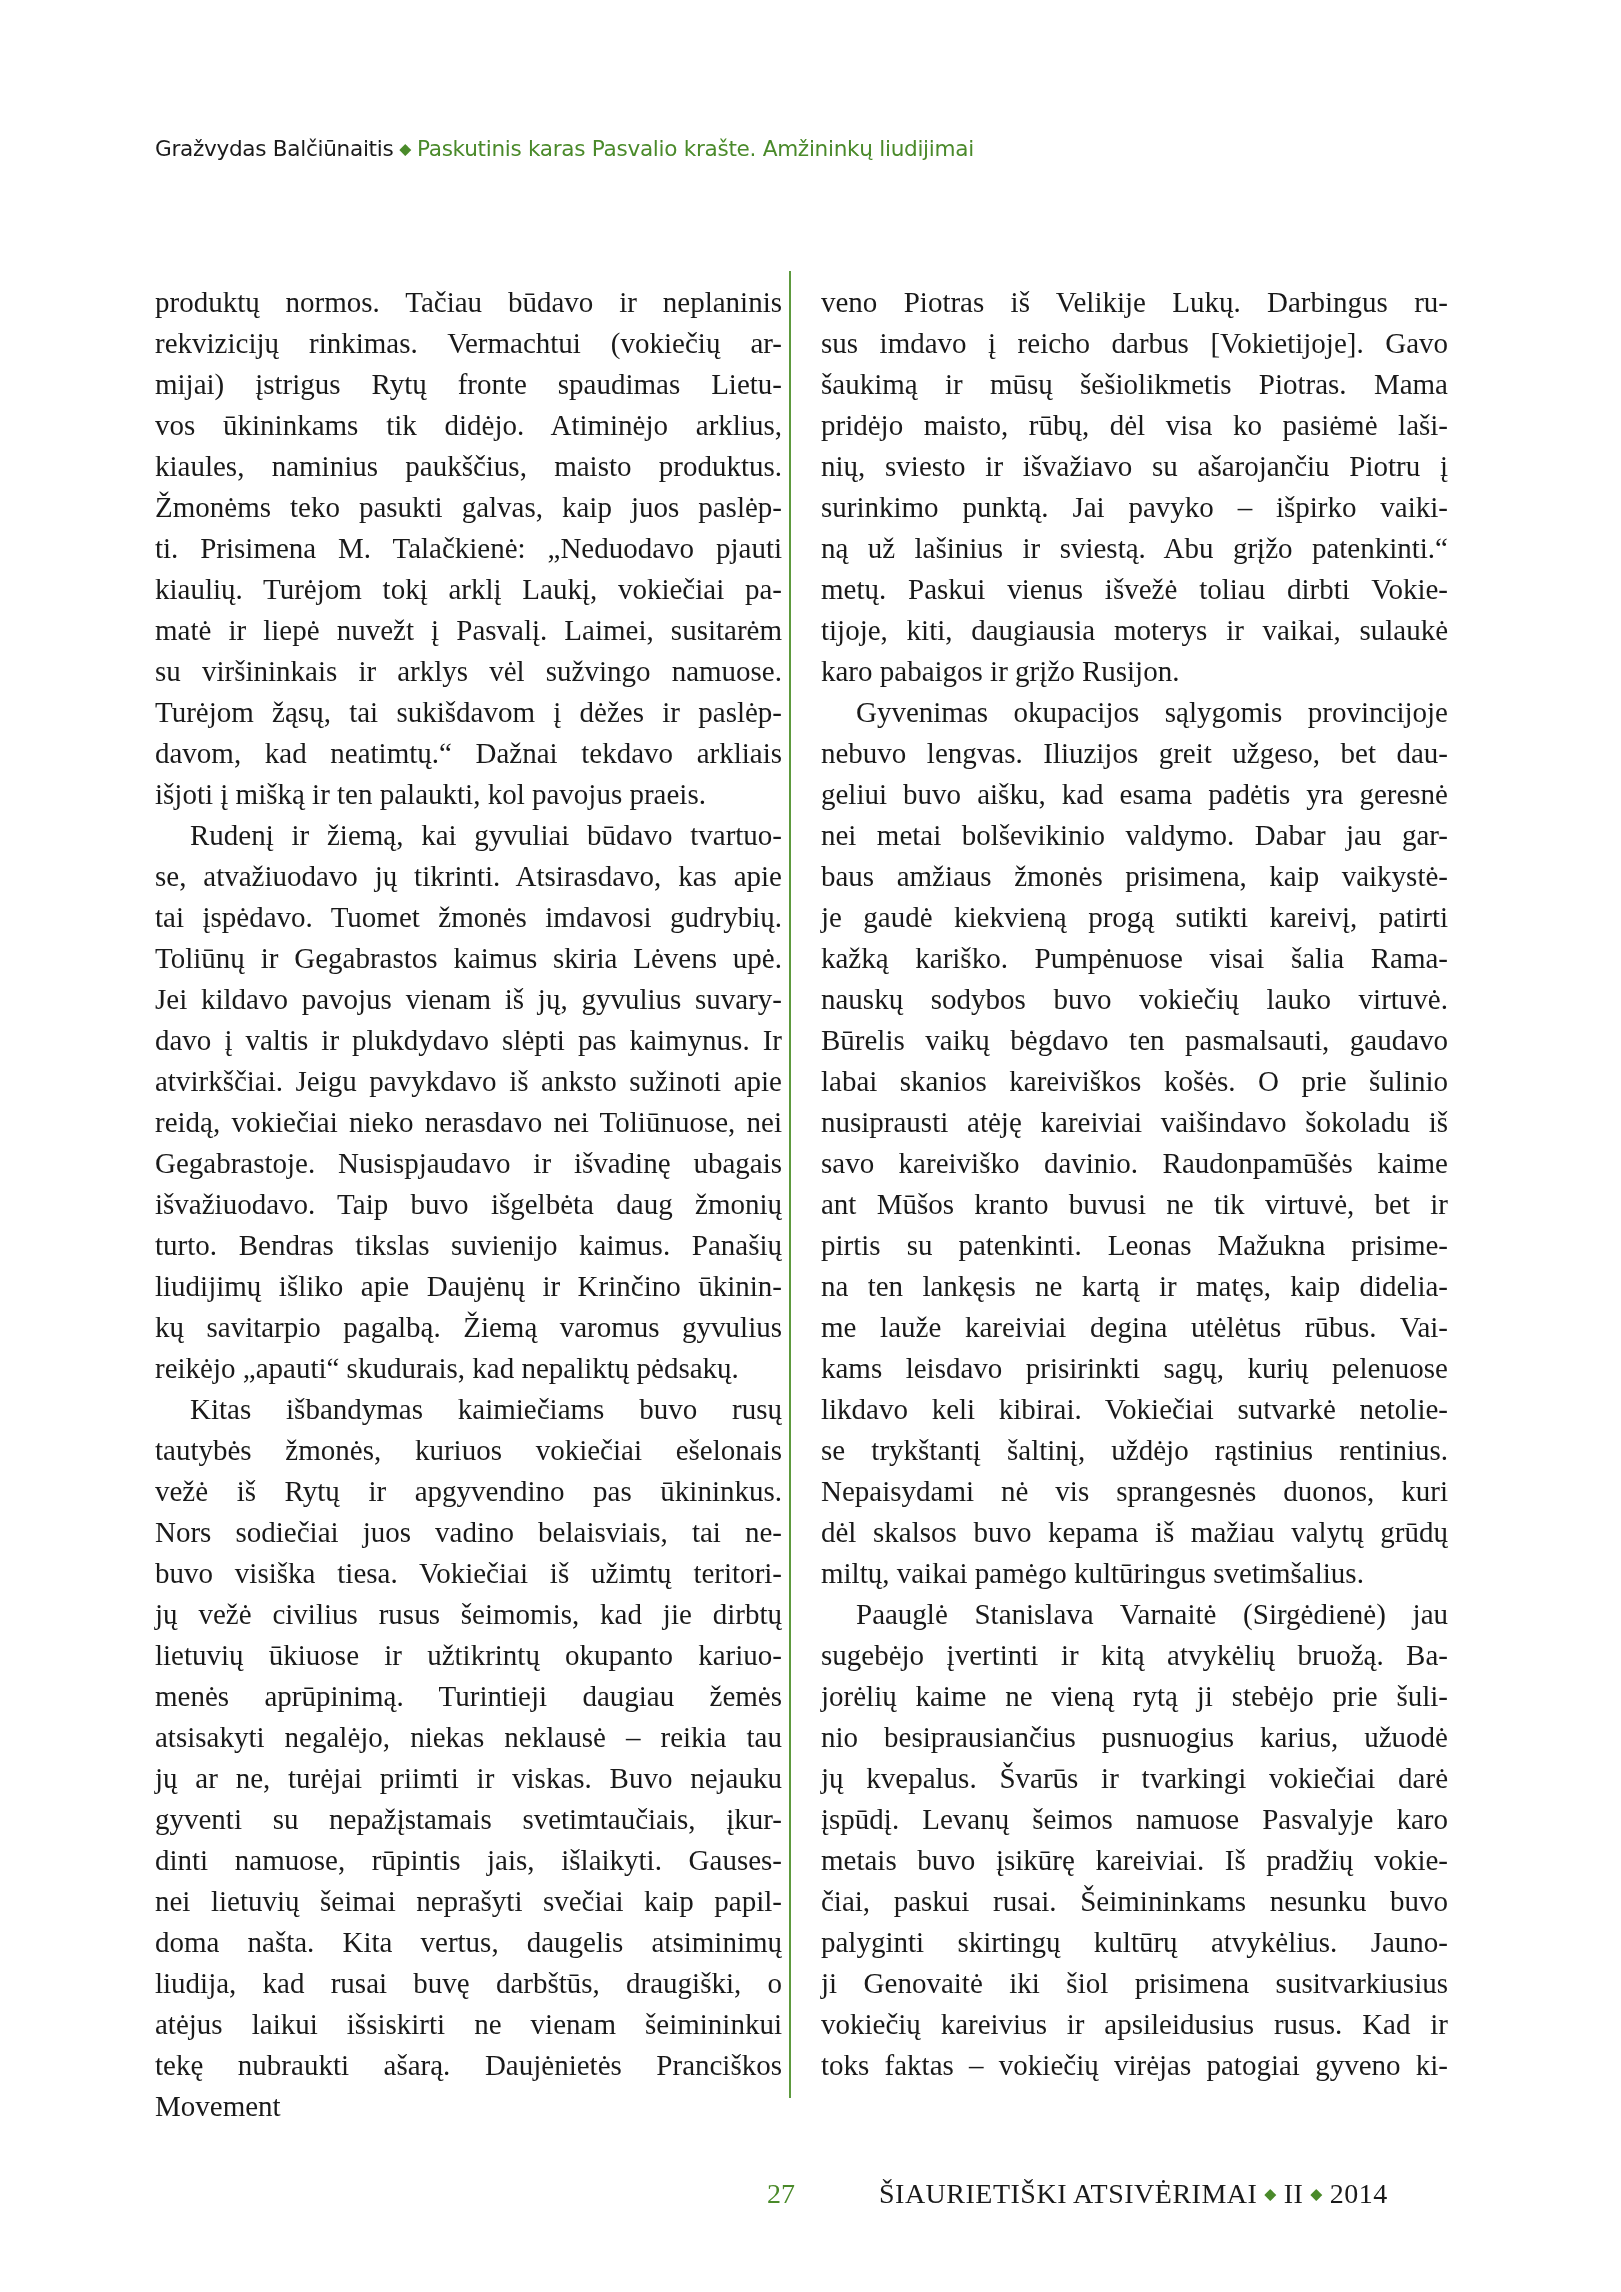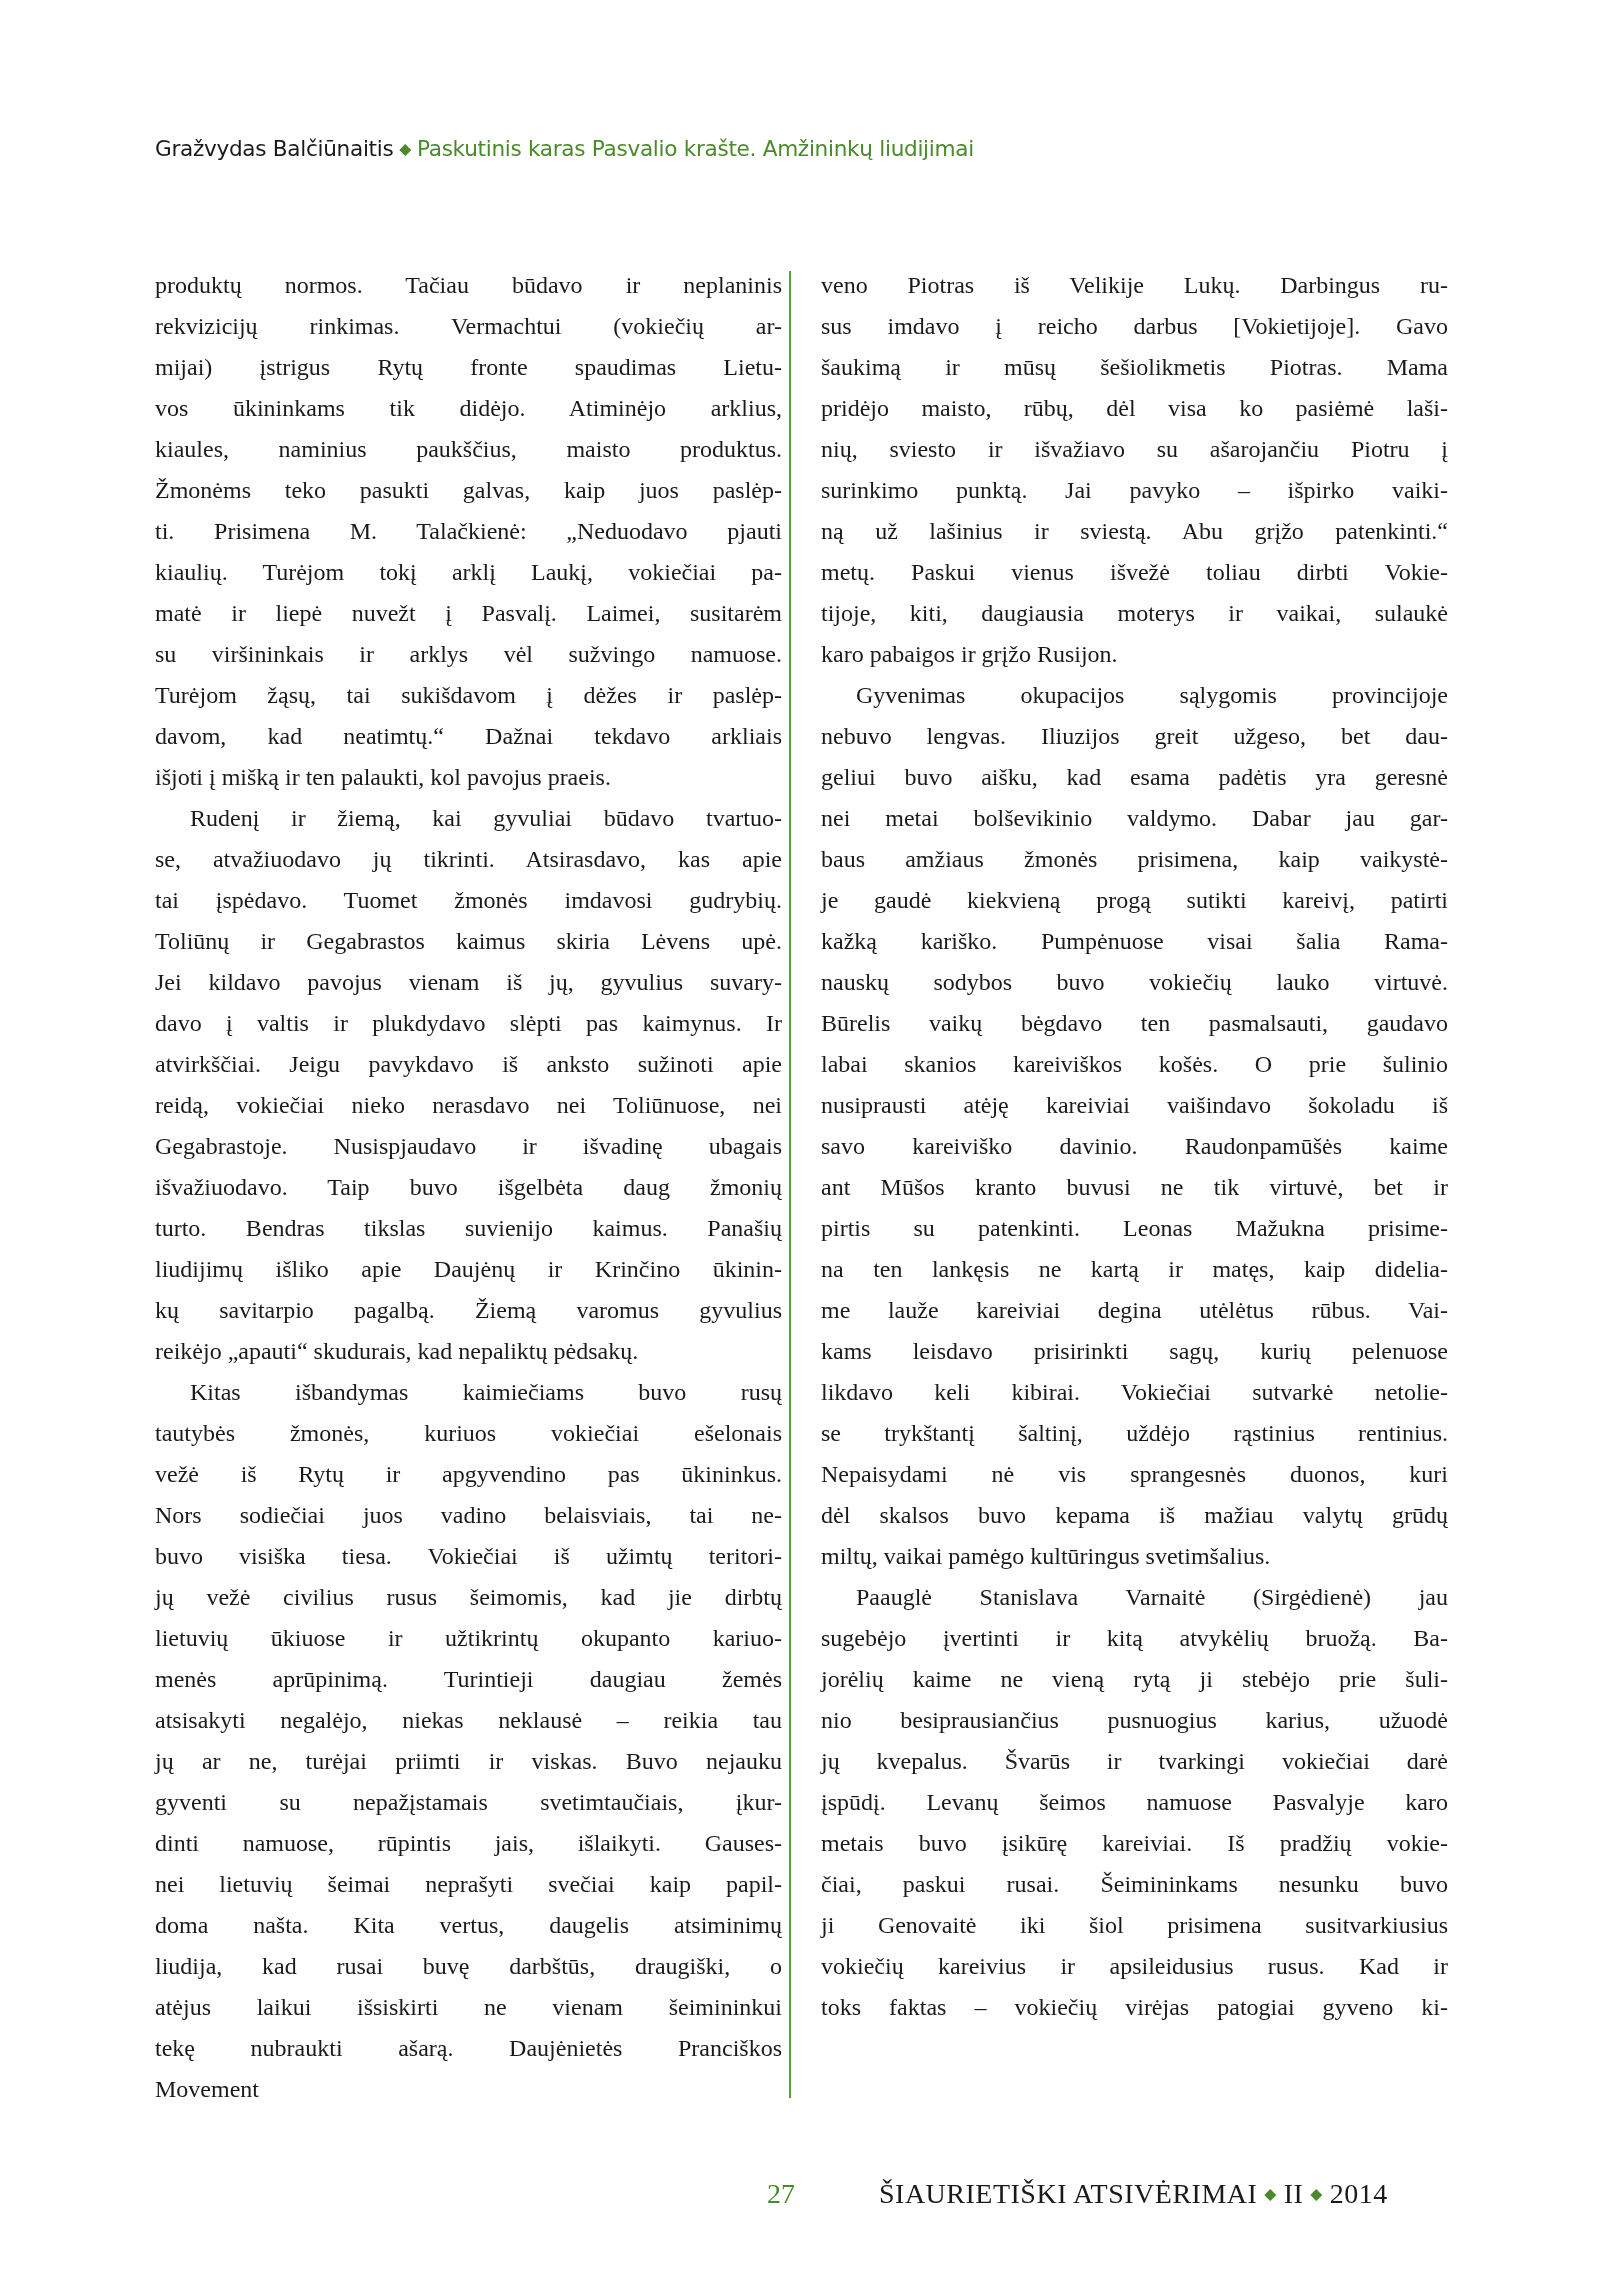--- a/index.html
+++ b/index.html
@@ -5,22 +5,22 @@
     html, body { margin: 0; padding: 0; background: #ffffff; }
     body { width: 1621px; height: 2293px; position: relative; overflow: hidden; }
     .running-head {
       position: absolute; left: 155px; top: 136px;
       font-family: "DejaVu Sans", sans-serif; font-size: 21.6px; letter-spacing: -0.3px;
       color: #1a1a1a; white-space: nowrap;
     }
     .running-head .diamond { color: #4a8a2a; font-size: 15.7px; margin: 0 5.9px; position: relative; top: -2px; }
     .running-head .title { color: #4a8a2a; }
     .column {
-      position: absolute; top: 265px; width: 627px;
-      font-family: "Liberation Serif", serif; font-size: 24px; line-height: 41px;
+      position: absolute; top: 282px; width: 627px;
+      font-family: "Liberation Serif", serif; font-size: 29px; line-height: 41px;
       color: #1a1a1a; text-align: justify;
     }
     .column.left { left: 155px; }
     .column.right { left: 821px; }
     .line { display: block; height: 41px; white-space: nowrap; text-align-last: justify; text-align: justify; }
     .line.last { text-align-last: left; }
     .line.indent { padding-left: 35px; }
     .divider {
       position: absolute; left: 789px; top: 271px; width: 2px; height: 1827px;
       background: #5d9a3e;
@@ -122,20 +122,21 @@
     <span class="line">dėl skalsos buvo kepama iš mažiau valytų grūdų</span>
     <span class="line last">miltų, vaikai pamėgo kultūringus svetimšalius.</span>
     <span class="line indent">Paauglė Stanislava Varnaitė (Sirgėdienė) jau</span>
     <span class="line">sugebėjo įvertinti ir kitą atvykėlių bruožą. Ba-</span>
     <span class="line">jorėlių kaime ne vieną rytą ji stebėjo prie šuli-</span>
     <span class="line">nio besiprausiančius pusnuogius karius, užuodė</span>
     <span class="line">jų kvepalus. Švarūs ir tvarkingi vokiečiai darė</span>
     <span class="line">įspūdį. Levanų šeimos namuose Pasvalyje karo</span>
     <span class="line">metais buvo įsikūrę kareiviai. Iš pradžių vokie-</span>
     <span class="line">čiai, paskui rusai. Šeimininkams nesunku buvo</span>
+    <span class="line">palyginti skirtingų kultūrų atvykėlius. Jauno-</span>
     <span class="line">ji Genovaitė iki šiol prisimena susitvarkiusius</span>
     <span class="line">vokiečių kareivius ir apsileidusius rusus. Kad ir</span>
     <span class="line">toks faktas – vokiečių virėjas patogiai gyveno ki-</span>
   </div>
 
 <div class="footer page">27</div>
 <div class="footer journal">
   <span>ŠIAURIETIŠKI ATSIVĖRIMAI</span><span class="dia">◆</span><span>II</span><span class="dia">◆</span><span>2014</span>
 </div>
 

